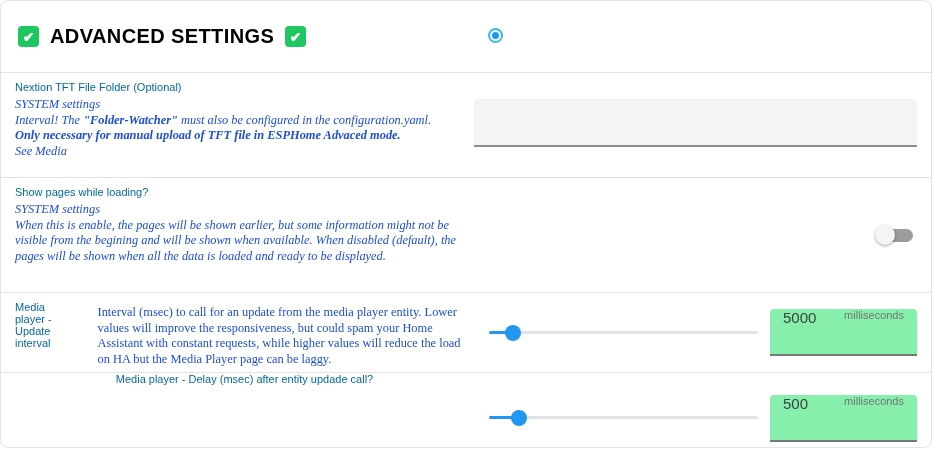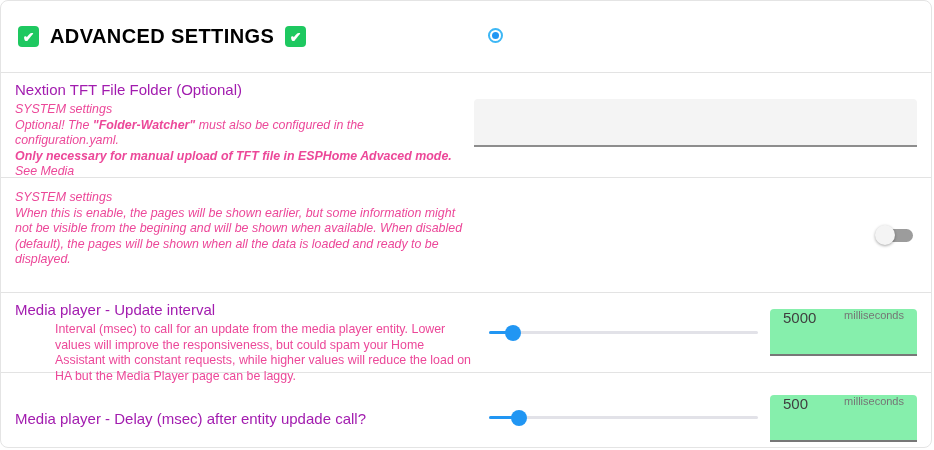--- a/index.html
+++ b/index.html
@@ -7,41 +7,41 @@
   
   .hdr{height:71px;display:flex;align-items:center;padding-left:17px;box-sizing:border-box;position:relative;}
   .checkbox{width:21px;height:21px;background:#1ec860;border-radius:4px;display:flex;align-items:center;justify-content:center;color:#fff;font-size:14px;font-weight:bold;cursor:pointer;flex:0 0 auto;}
   .hdr-title{font-size:20px;font-weight:bold;color:#000000;letter-spacing:.4px;margin:0 11px;}
   .radio{position:absolute;left:487px;top:27px;width:15px;height:15px;border:2px solid #3db7f5;border-radius:50%;box-sizing:border-box;display:flex;align-items:center;justify-content:center;cursor:pointer;}
   .radio-dot{width:7px;height:7px;border-radius:50%;background:#2196f3;}
   
   .row{display:flex;border-top:1px solid #e3e3e3;box-sizing:border-box;}
   .row .left{flex:0 0 459px;padding-left:14px;box-sizing:content-box;}
   .row .right{flex:1;padding-right:14px;box-sizing:border-box;display:flex;}
-  .sec-title{font-size:15px;color:#a21caf;}
-  .desc{font-size:12.4px;line-height:15.6px;color:#ec4899;}
+  .sec-title{font-size:11px;color:#0369a1;}
+  .desc{font-size:12.4px;line-height:15.6px;color:#1d4ed8;font-family:Liberation Serif, serif;}
   .italic{font-style:italic;}
   .b{font-weight:bold;}
   
   .row1{height:105px;}
   .row1 .left{padding-top:8px;}
   .row1 .desc{margin-top:4px;max-width:452px;}
   .filled-input{width:100%;height:48px;margin-top:26px;background:#f4f4f4;border:none;border-bottom:2px solid #8d8d8d;border-radius:4px 4px 0 0;outline:none;font-size:14px;color:#3f3f3f;padding:0 10px;box-sizing:border-box;}
   
   .row2{height:115px;}
   .row2 .left{padding-top:8px;}
   .row2 .desc{margin-top:4px;max-width:456px;}
   .row2 .right{align-items:center;justify-content:flex-end;}
   .toggle{position:relative;width:34px;height:20px;margin-right:4px;cursor:pointer;flex:0 0 auto;}
   .toggle-track{position:absolute;left:2px;top:4px;width:32px;height:13px;border-radius:7px;background:#9c9c9c;}
   .toggle-knob{position:absolute;left:-4px;top:0;width:20px;height:20px;border-radius:50%;background:#f4f4f4;box-shadow:0 1px 3px rgba(0,0,0,.35);}
   
   .row3{height:80px;}
   .row4{height:91px;}
-  .row3 .left,.row4 .left{display:flex;flex-direction:column;justify-content:center;}
+  .row3 .left,.row4 .left{display:flex;flex-direction:row;justify-content:center;}
   .row3 .left{justify-content:flex-start;padding-top:8px;}
   .row3 .desc{margin-top:4px;max-width:462px;margin-left:40px;}
   .row3 .right,.row4 .right{align-items:center;}
   .slider{position:relative;width:269px;height:16px;margin-left:15px;cursor:pointer;flex:0 0 auto;}
   .slider-track{position:absolute;left:0;top:6px;width:100%;height:3px;background:#e2e2e8;border-radius:2px;}
   .slider-fill{position:absolute;left:0;top:6px;height:3px;background:#2196f3;border-radius:2px;}
   .slider-knob{position:absolute;top:0;width:16px;height:16px;border-radius:50%;background:#2196f3;transform:translateX(-50%);}
   .value-box{margin-left:auto;width:147px;height:47px;background:#86efac;border-bottom:2px solid #777;border-radius:4px 4px 0 0;display:flex;padding:0 13px;box-sizing:border-box;}
   .value-num{font-size:15px;color:#3f3f3f;}
   .value-unit{margin-left:auto;font-size:11px;color:#757575;}
@@ -62,32 +62,33 @@
     <span class="radio">
       <span class="radio-dot"></span>
     </span>
   </div>
 
   <div class="row row1">
     <div class="left">
       <div class="sec-title">Nextion TFT File Folder (Optional)</div>
       <div class="desc italic">
         <div>SYSTEM settings</div>
-        <div><span>Optional! The </span><span class="b">"Folder-Watcher"</span><span> must also be configured in the configuration.yaml.</span></div>
+        <div><span>Interval! The </span><span class="b">"Folder-Watcher"</span><span> must also be configured in the configuration.yaml.</span></div>
         <div class="b">Only necessary for manual upload of TFT file in ESPHome Advaced mode.</div>
         <div>See Media</div>
       </div>
     </div>
     <div class="right">
       <input class="filled-input" value="" style="">
     </div>
   </div>
 
   <div class="row row2">
     <div class="left">
+      <div class="sec-title">Show pages while loading?</div>
       <div class="desc">
         <div class="italic">SYSTEM settings</div>
         <div class="italic">When this is enable, the pages will be shown earlier, but some information might not be visible from the begining and will be shown when available. When disabled (default), the pages will be shown when all the data is loaded and ready to be displayed.</div>
       </div>
     </div>
     <div class="right">
       <div class="toggle">
         <div class="toggle-track"></div>
         <div class="toggle-knob"></div>
       </div>

